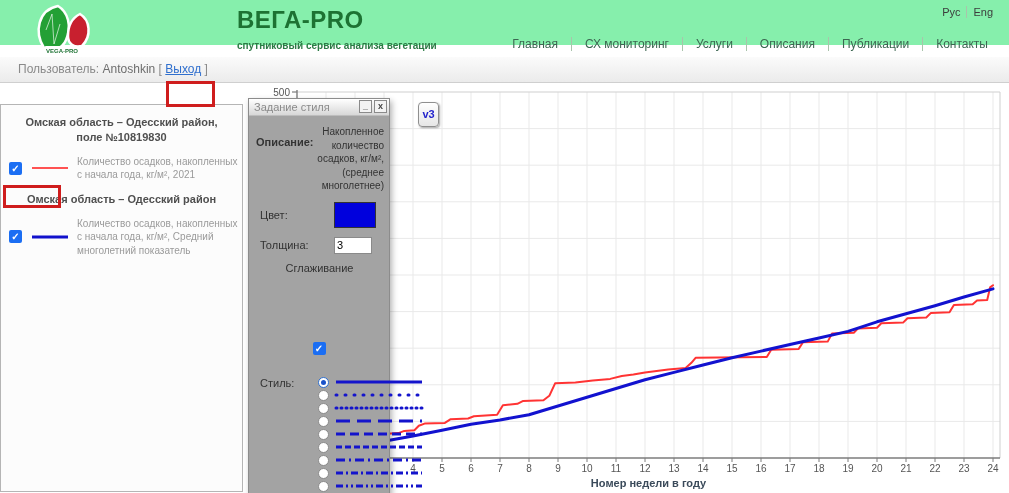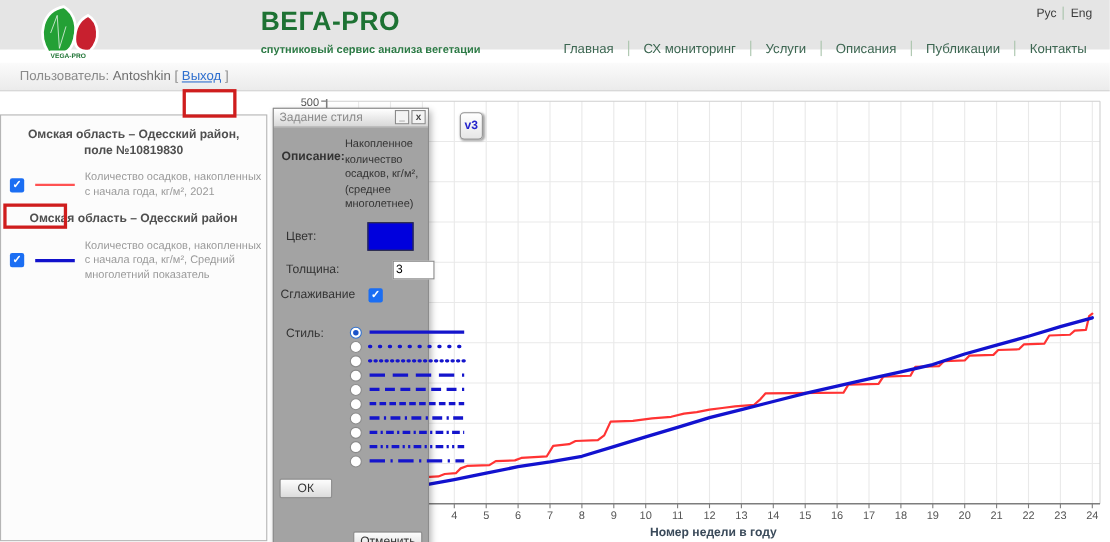--- a/index.html
+++ b/index.html
@@ -1,19 +1,19 @@
 <!DOCTYPE html>
 <html><head>
 <meta charset="utf-8">
 <style>
   html,body{margin:0;padding:0;background:#fff;font-family:"Liberation Sans",sans-serif;}
   #app{position:relative;width:1009px;height:493px;overflow:hidden;background:#fff;}
 
   
-  .header{position:absolute;left:0;top:0;width:1009px;height:45px;background:#e5e5e5;}
+  .header{position:absolute;left:0;top:0;width:1009px;height:45px;background:#86efac;}
   .logo{position:absolute;left:28px;top:2px;width:80px;height:55px;cursor:pointer;}
   .title-block{position:absolute;left:237px;top:6px;}
   .app-title{font-size:24px;font-weight:bold;color:#1d7233;letter-spacing:0.5px;}
   .app-subtitle{font-size:10px;font-weight:bold;color:#2c7a45;margin-top:6px;}
   .lang{position:absolute;right:10px;top:6px;font-size:11px;color:#3c3c3c;}
   .lang span{padding:0 6px;cursor:pointer;margin-top:22px;}
   .lang .sep{border-left:1px solid #a9c4ab;padding:0;margin:0;}
   .nav{position:absolute;right:8px;top:37px;font-size:12px;color:#3c6651;}
   .nav-item{display:inline-block;padding:0 13px;cursor:pointer;}
   .nav-item + .nav-item{border-left:1px solid #a9c4ab;}
@@ -51,28 +51,28 @@
   .dialog{position:absolute;left:248px;top:98px;width:142px;background:#a3a3a3;border:1px solid #8c8c8c;box-shadow:2px 3px 6px rgba(0,0,0,0.3);box-sizing:border-box;}
   .dlg-titlebar{height:16px;background:linear-gradient(#ffffff,#d7d7d7);border-bottom:1px solid #bdbdbd;font-size:11px;color:#8a8a8a;line-height:16px;padding-left:5px;position:relative;}
   .dlg-btn{position:absolute;top:1px;width:13px;height:13px;border:1px solid #8a8a8a;background:#f3f3f3;box-sizing:border-box;font-size:9px;font-weight:bold;color:#444;line-height:10px;text-align:center;cursor:pointer;}
   .dlg-min{right:17px;}
   .dlg-close{right:2px;}
   .dlg-body{padding:4px 5px 8px 5px;font-size:11px;color:#333;}
   .drow{display:flex;align-items:center;}
   .dlabel{font-weight:bold;color:#333;}
   .row-desc{margin:2px 0 4px 0;align-items:flex-start;}
   .row-desc .dlabel{flex:0 0 55px;padding-top:14px;padding-left:2px;}
-  .desc-val{flex:1;font-size:10px;color:#333;text-align:left;line-height:1.35;padding-top:3px;}
+  .desc-val{flex:1;font-size:10px;color:#333;text-align:right;line-height:1.35;padding-top:3px;}
   .row-color{margin:9px 0 0 0;}
   .row-color .dlabel{flex:0 0 74px;padding-left:6px;font-weight:normal;}
   .swatch{width:40px;height:24px;background:#0000dd;border:1px solid #333;cursor:pointer;}
-  .row-thick{margin:9px 0 0 0;gap:23px;}
+  .row-thick{margin:9px 0 0 0;}
   .row-thick .dlabel{flex:0 0 74px;padding-left:6px;font-weight:normal;}
   .thick-input{width:32px;height:15px;border:1px solid #8a8a8a;font-size:11px;font-family:"Liberation Sans",sans-serif;padding:0 2px;background:#fff;}
-  .row-smooth{margin:8px 0 20px 0;}
+  .row-smooth{margin:8px 0 20px 0;flex-direction:column;}
   .row-smooth .dlabel{flex:0 0 80px;padding-left:1px;font-weight:normal;}
   .row-style{align-items:flex-start;margin-top:3px;}
   .row-style .dlabel{flex:0 0 58px;padding-left:6px;padding-top:2px;font-weight:normal;}
   .style-row{display:flex;align-items:center;margin:2px 0;}
   .radio{display:inline-block;width:11px;height:11px;border:1px solid #8a8a8a;border-radius:50%;background:#fff;margin-right:5px;position:relative;cursor:pointer;flex:0 0 11px;box-sizing:border-box;}
   .radio.selected{border-color:#2f6fce;}
   .radio.selected::after{content:"";position:absolute;left:2px;top:2px;width:5px;height:5px;border-radius:50%;background:#1b53c9;}
   .dlg-buttons{display:flex;justify-content:center;gap:19px;margin-top:8px;}
   .dlg-button{height:18px;line-height:16px;border:1px solid #8f8f8f;border-radius:2px;background:linear-gradient(#fdfdfd,#dcdcdc);font-size:11px;color:#333;text-align:center;cursor:pointer;box-sizing:border-box;}
   .btn-ok{width:58px;}

